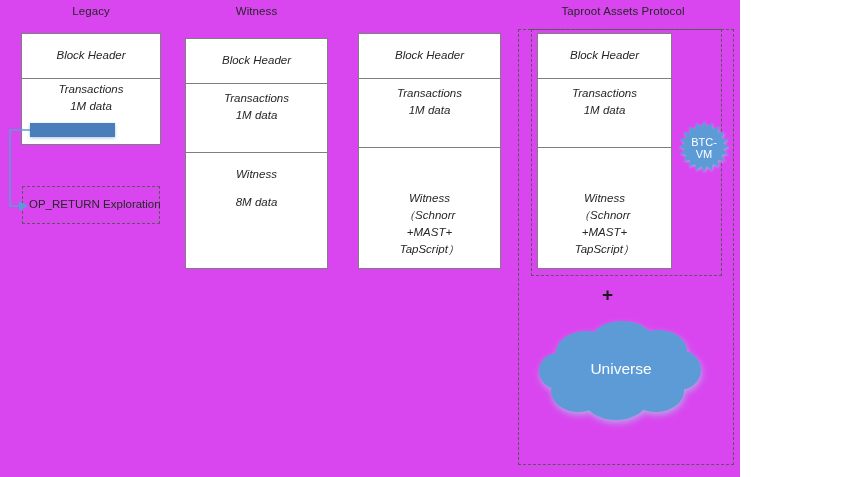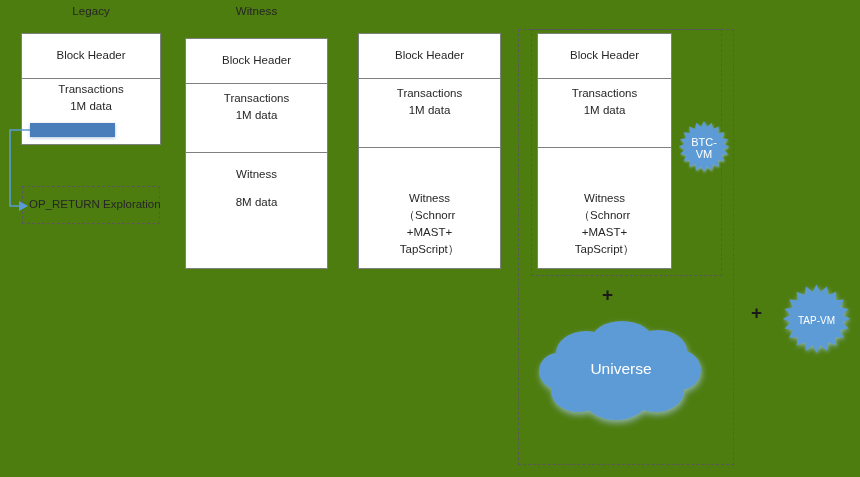--- a/index.html
+++ b/index.html
@@ -6,23 +6,23 @@
     margin: 0;
     padding: 0;
     background: #ffffff;
   }
   body {
     font-family: "Liberation Sans", sans-serif;
     color: #262626;
   }
   #canvas {
     position: relative;
-    width: 860px;
+    width: 740px;
     height: 477px;
-    background: #4d7c0f;
+    background: #d946ef;
     overflow: hidden;
   }
   .col-title {
     position: absolute;
     font-size: 11.5px;
     color: #262626;
     text-align: center;
     white-space: nowrap;
     letter-spacing: 0.1px;
   }
@@ -43,21 +43,21 @@
     font-size: 11.5px;
     line-height: 17px;
     color: #262626;
     background: transparent;
   }
   .cell-divider {
     position: absolute;
     height: 0;
     border-top: 1.4px solid #7f7f7f;
   }
-  .cell-line { display: block; }
+  .cell-line { display: block; font-style: italic; }
   .blue-bar {
     position: absolute;
     background: #4A7EBB;
     box-shadow: 0 1px 3px rgba(74,126,187,0.45);
   }
   .dashed-box {
     position: absolute;
     box-sizing: border-box;
     border: 1.6px dashed #595959;
     background: transparent;
@@ -121,20 +121,21 @@
 </head>
 <body>
 
 <div id="canvas">
 
   <div class="col-title" style="left:21px; top:5px; width:140px;">Legacy</div>
 
   <div class="col-title" style="left:185px; top:5px; width:143px;">Witness</div>
 
 
+  <div class="col-title" style="left:511px; top:5px; width:224px;">Taproot Assets Protocol</div>
 
   <div class="block-box" style="left:21px; top:33px; width:140px; height:112px;"></div>
 
   <div class="cell-divider" style="left:21px; top:78px; width:140px;"></div>
 
   <div class="block-cell" style="left:21px; top:33px; width:140px; height:45px;">
     <span class="cell-line">Block Header</span>
   </div>
 
   <div class="block-cell" style="left:21px; top:78px; width:140px; height:40px;">

